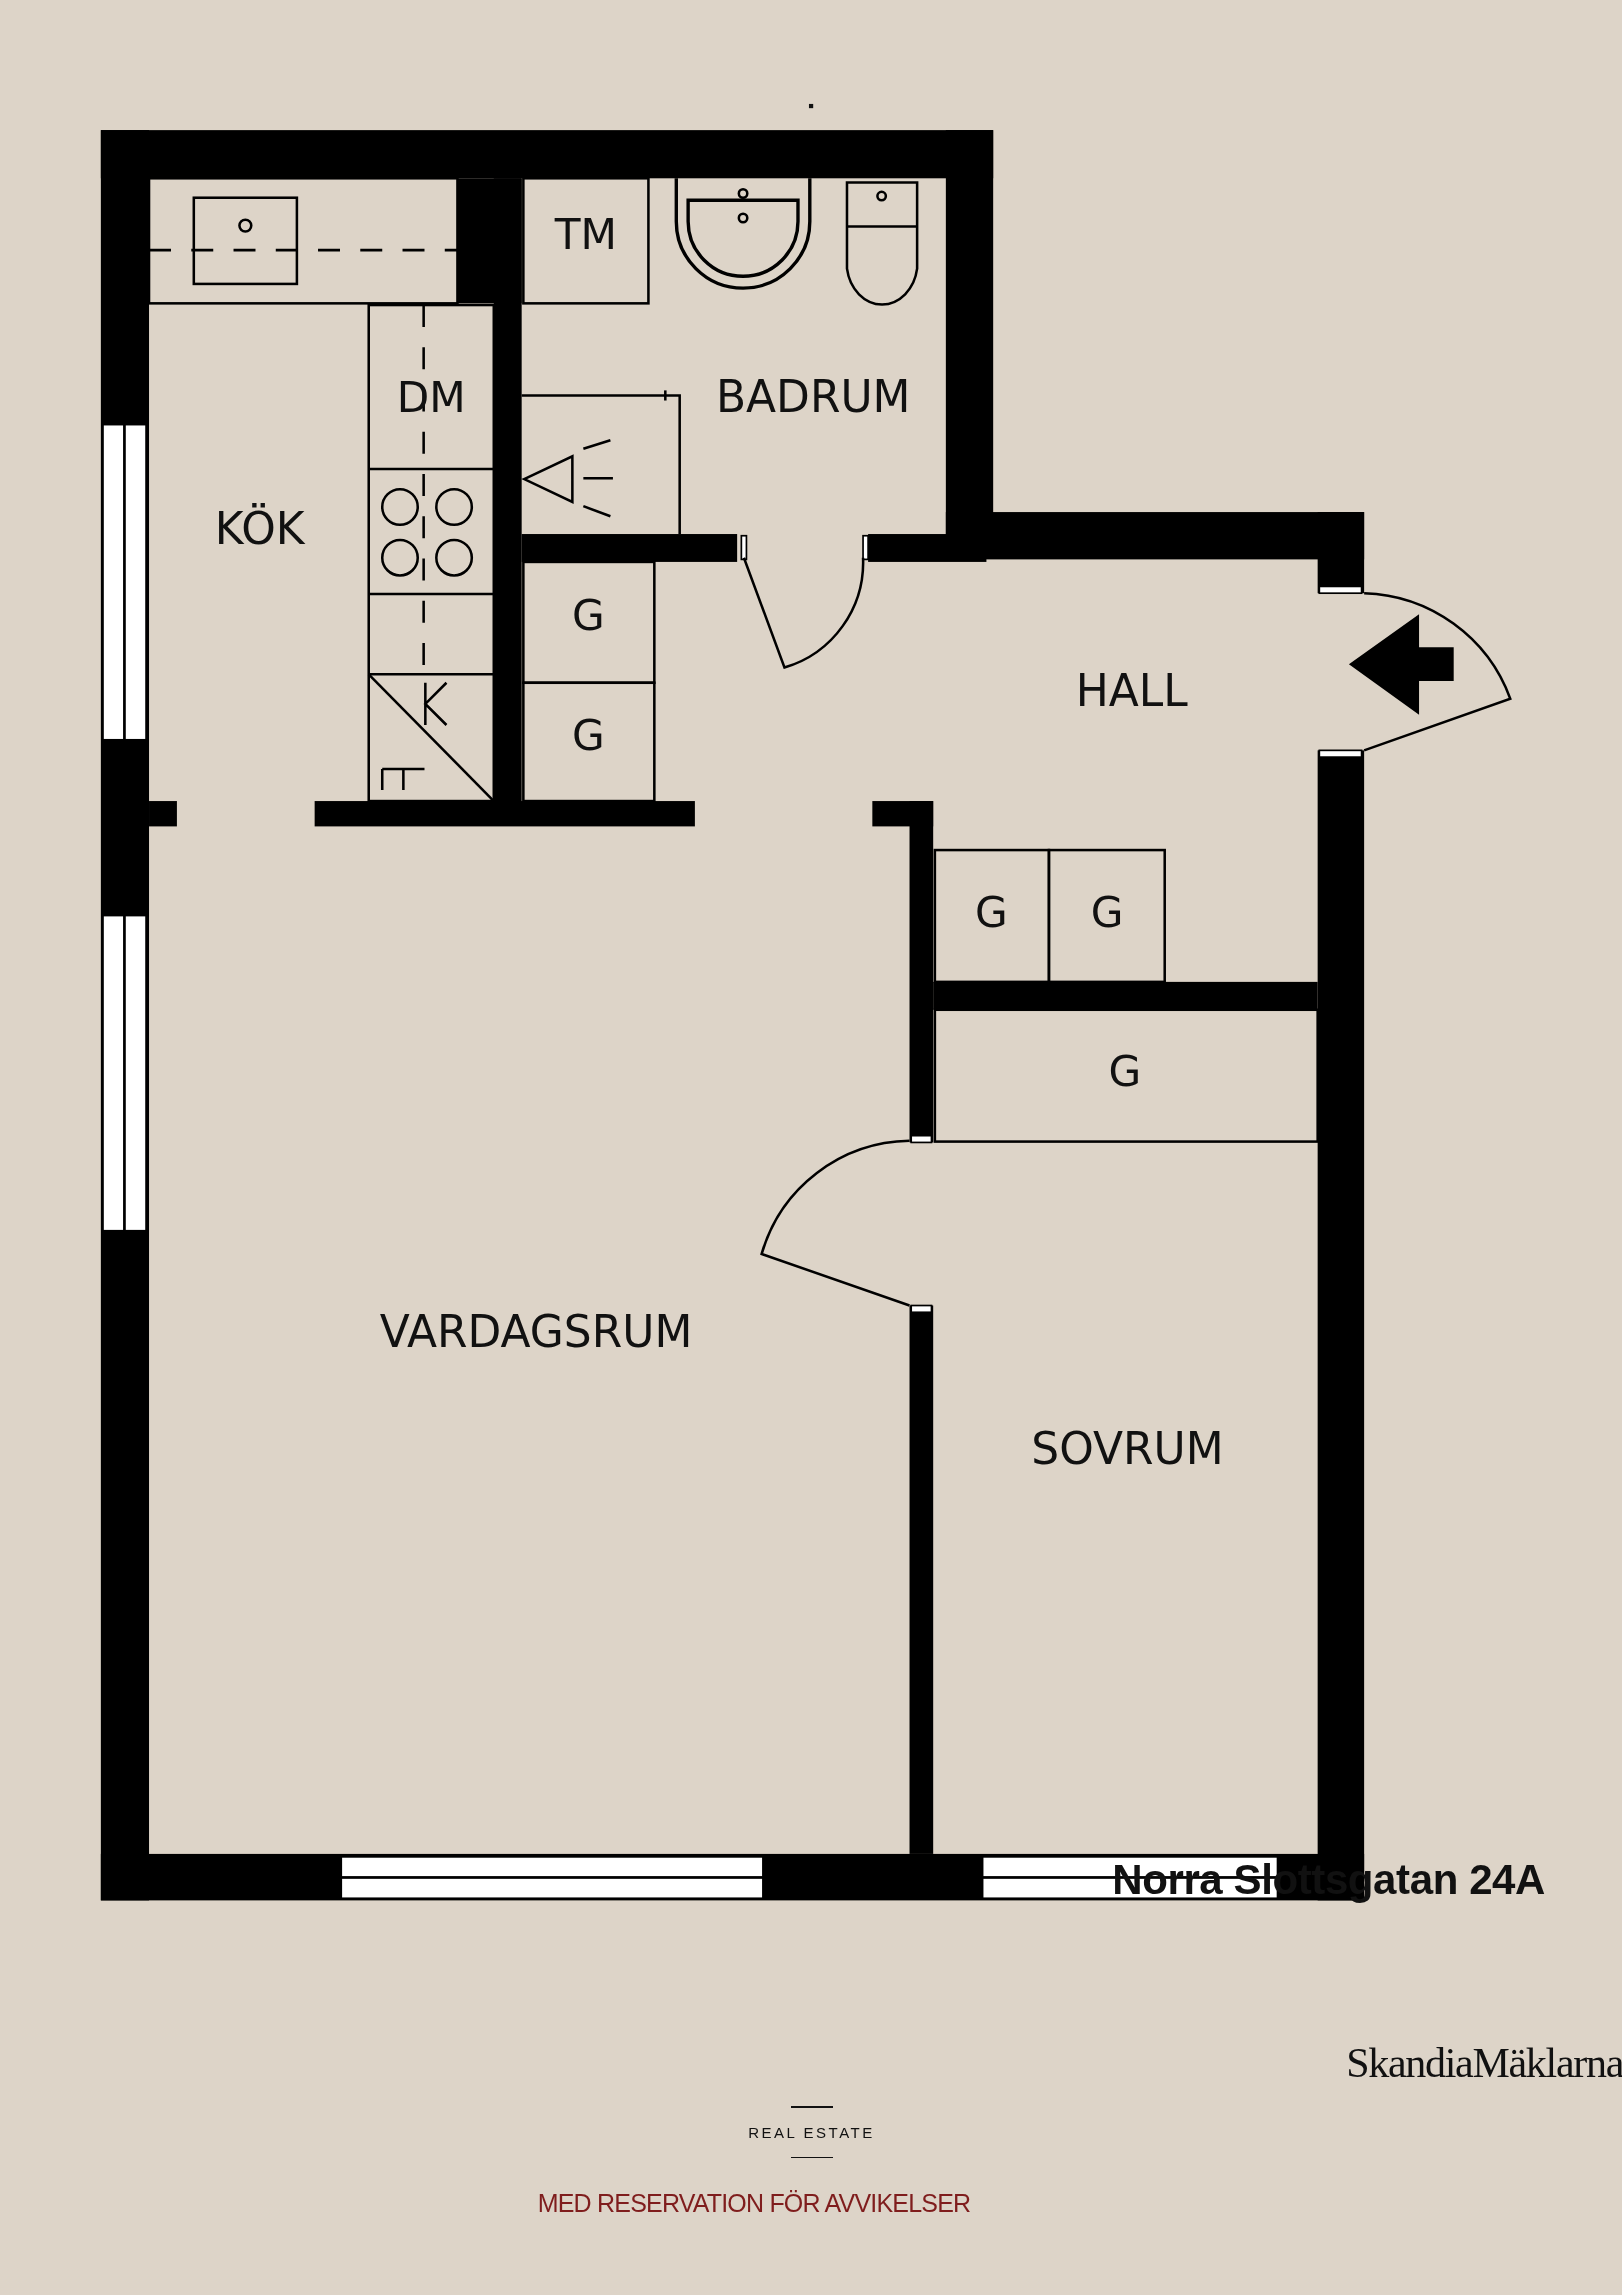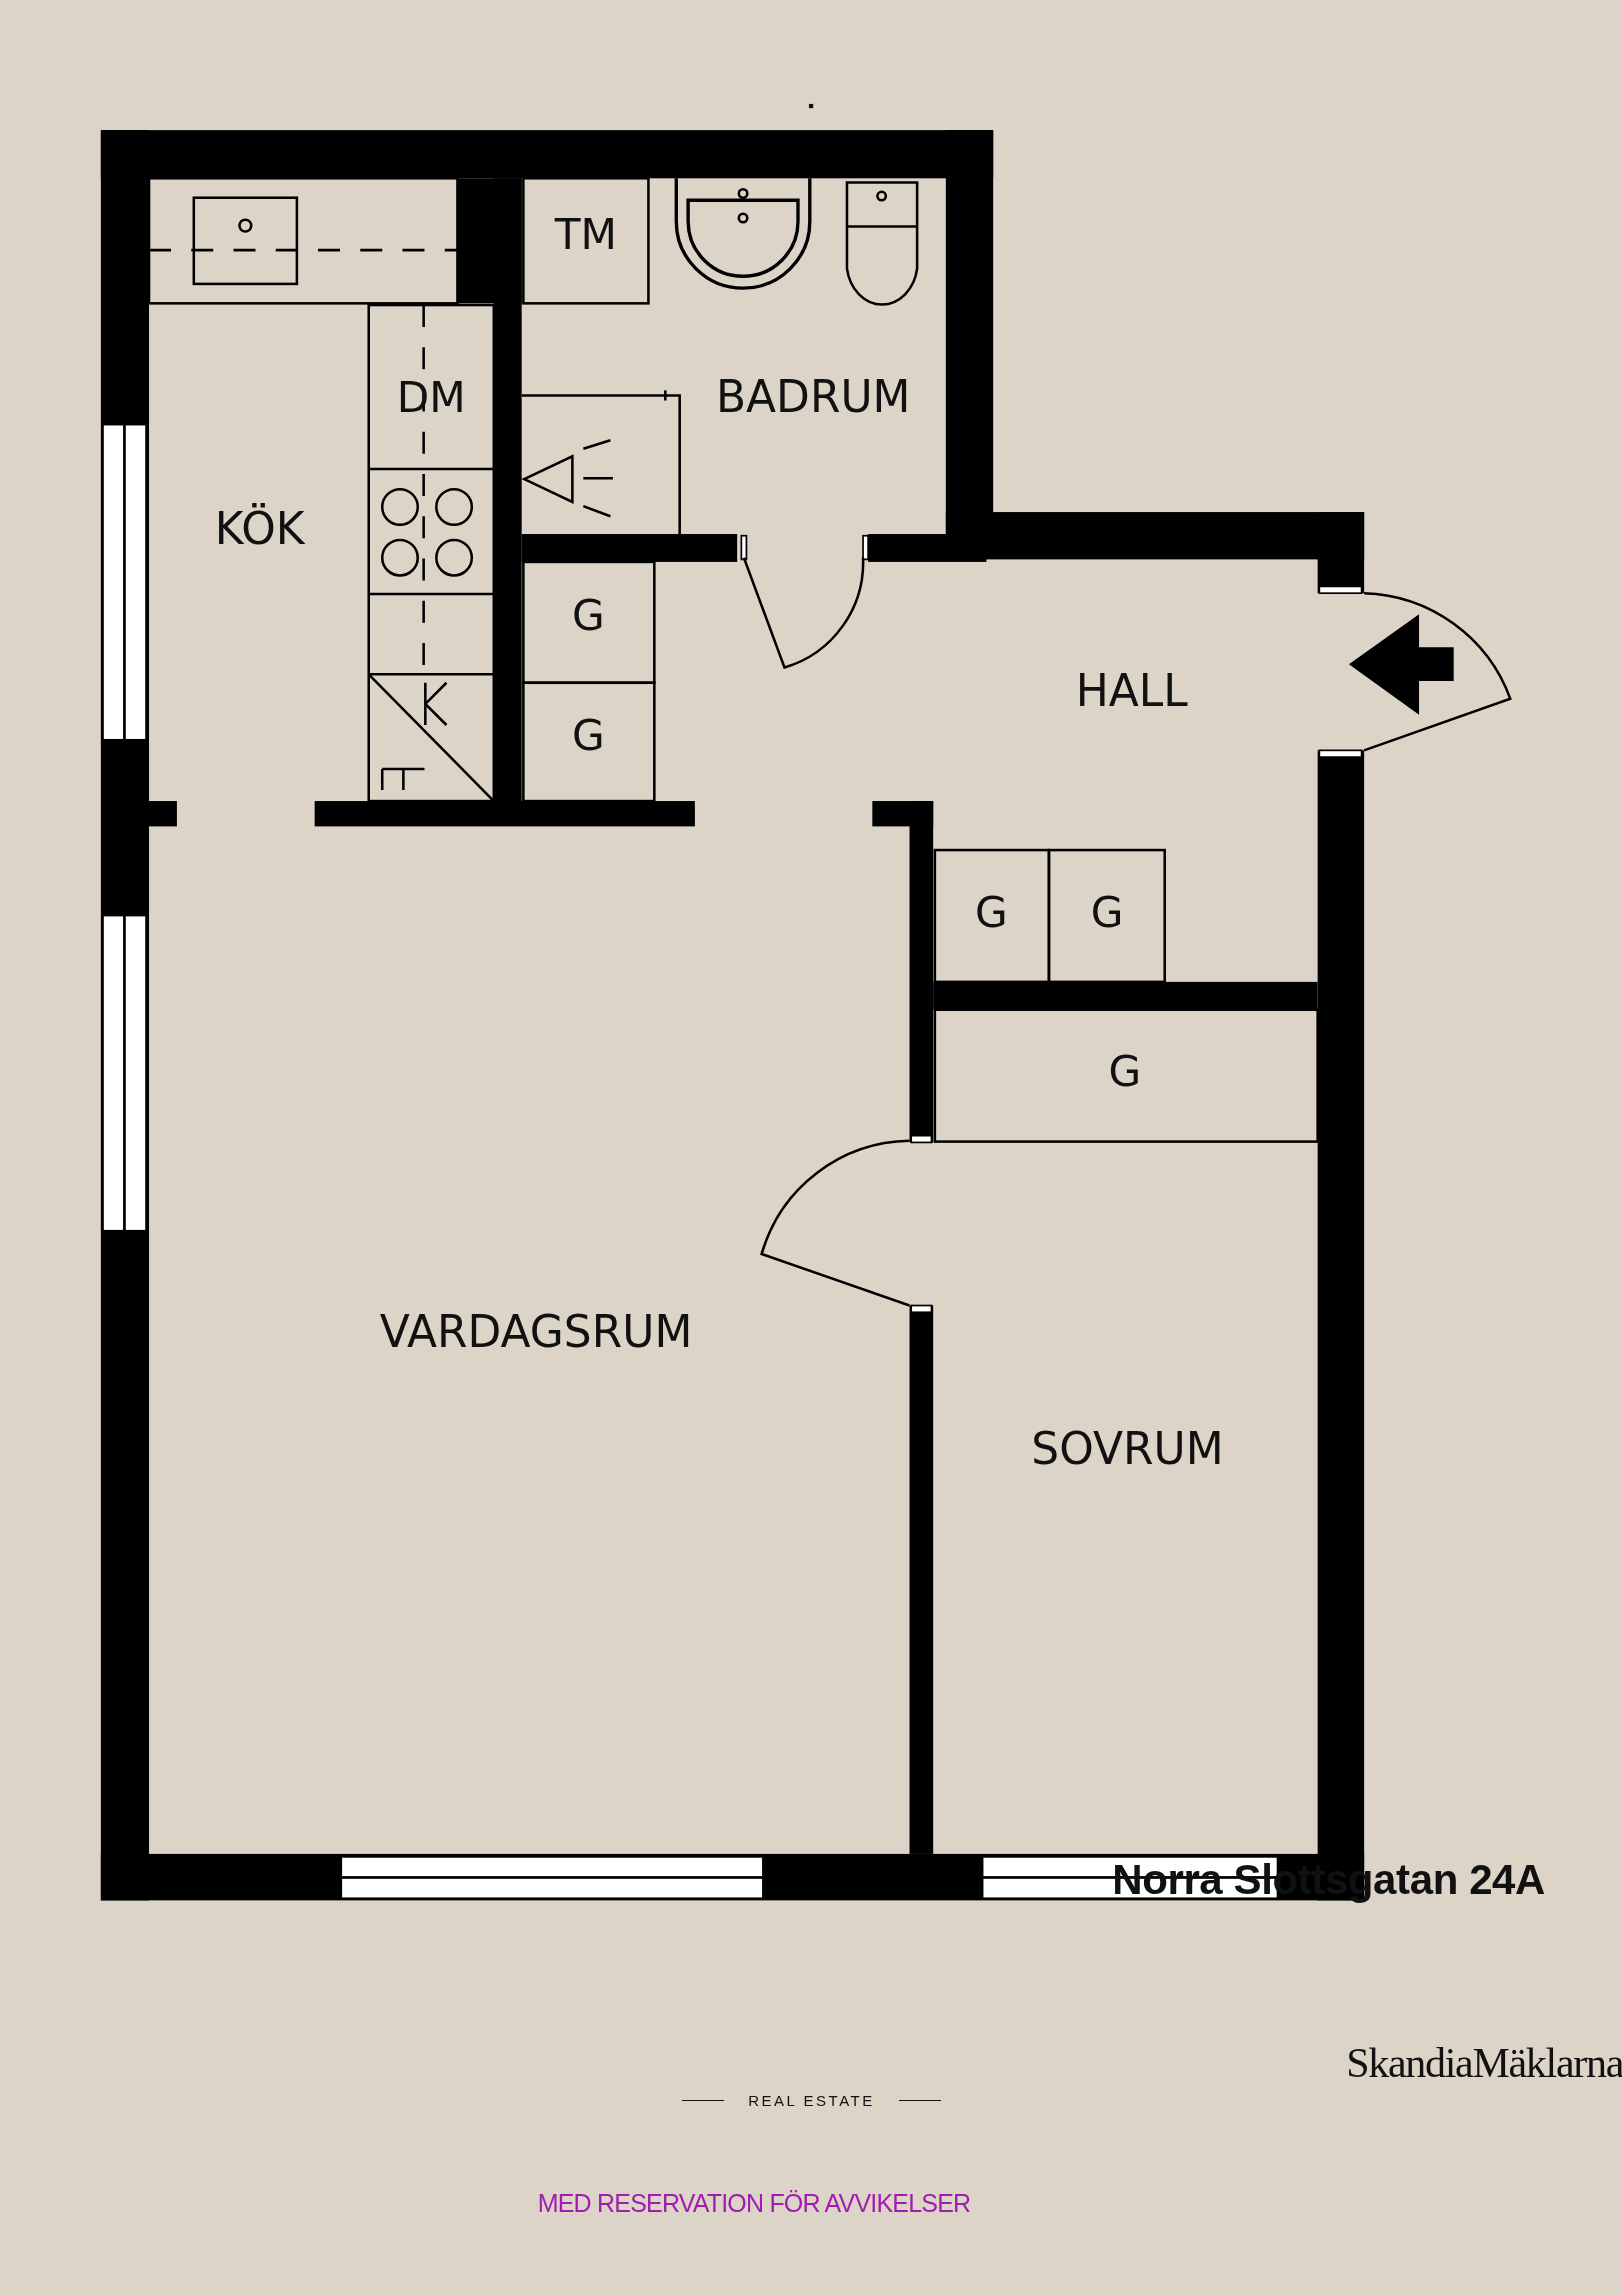--- a/index.html
+++ b/index.html
@@ -3,23 +3,23 @@
 <meta charset="utf-8">
 <style>
   html, body { margin:0; padding:0; background:#ddd4c8; }
   body { width:1623px; height:2295px; position:relative; overflow:hidden; }
   svg.plan { position:absolute; left:0; top:0; }
   .room-label { font-family:"DejaVu Sans", sans-serif; font-size:52px; fill:#111; }
   .code-label { font-family:"DejaVu Sans", sans-serif; font-size:50px; fill:#111; }
   .address { position:absolute; right:78px; top:1856px; font-family:"Liberation Sans", sans-serif; font-weight:bold; font-size:42px; color:#111; letter-spacing:-0.4px; }
   .logo { position:absolute; left:0; width:1623px; top:2039px; text-align:right; }
   .logo-name { font-family:"Liberation Serif", serif; font-size:42px; color:#111; letter-spacing:-1.3px; }
-  .logo-sub { margin-top:5px; font-family:"Liberation Sans", sans-serif; font-size:15px; letter-spacing:2.5px; color:#111; display:flex; justify-content:center; align-items:center; gap:24px; }
+  .logo-sub { margin-top:19px; font-family:"Liberation Sans", sans-serif; font-size:15px; letter-spacing:2.5px; color:#111; display:flex; justify-content:center; align-items:center; gap:16px;flex-direction:column; }
   .logo-sub .dash { display:inline-block; width:42px; height:1.7px; background:#111; }
-  .disclaimer { position:absolute; left:0; width:1508px; top:2189px; text-align:center; font-family:"Liberation Sans", sans-serif; font-size:25px; color:#a21caf; letter-spacing:-0.8px; }
+  .disclaimer { position:absolute; left:0; width:1508px; top:2189px; text-align:center; font-family:"Liberation Sans", sans-serif; font-size:25px; color:#7f1d1d; letter-spacing:-0.8px; }
 </style>
 </head>
 <body>
 
 <svg class="plan" width="1623" height="2295" viewBox="0 0 1920 2716">
   <rect x="0" y="0" width="1920" height="2716" fill="#ddd4c8"></rect>
 
   <rect x="957" y="123" width="5" height="5" fill="#111"></rect>
 
   <g fill="#000">

